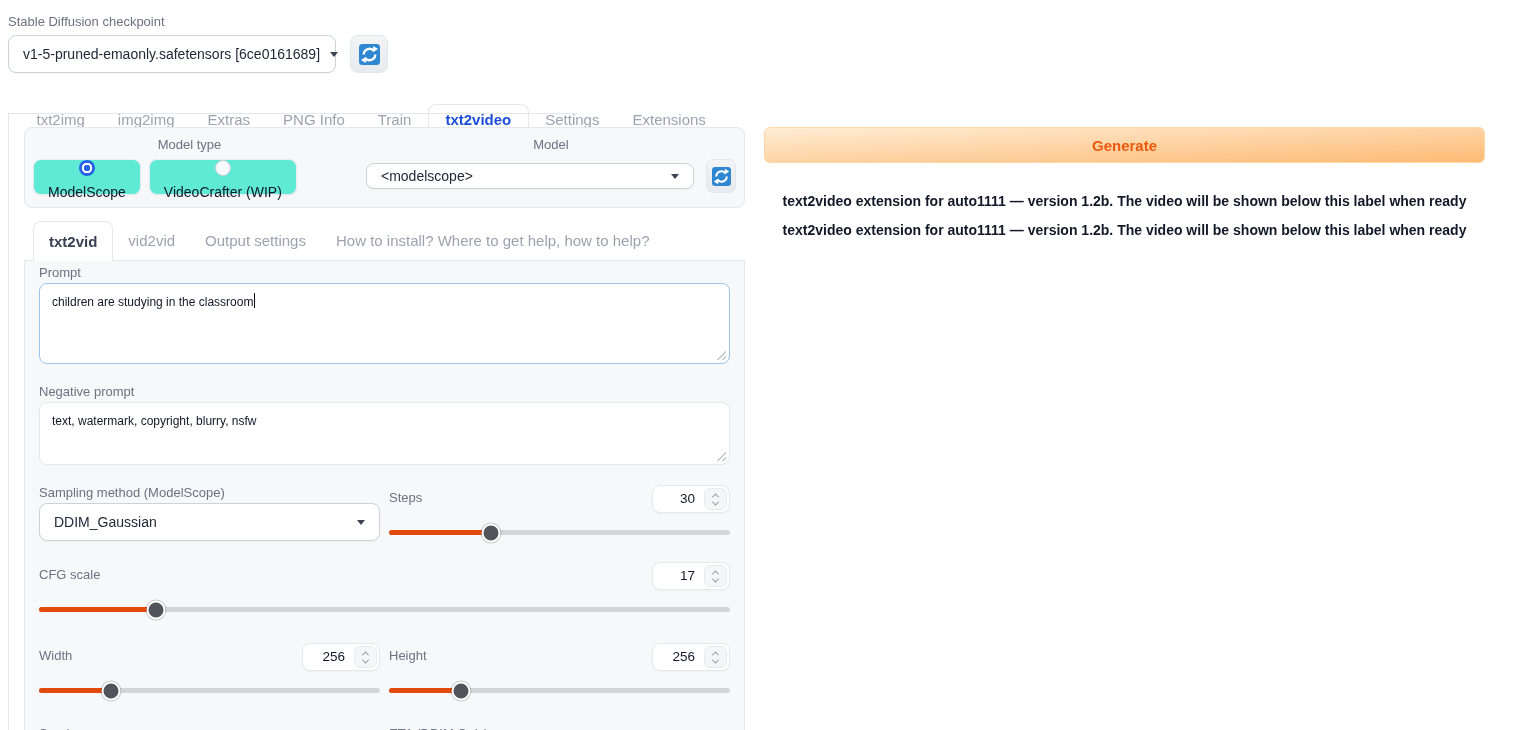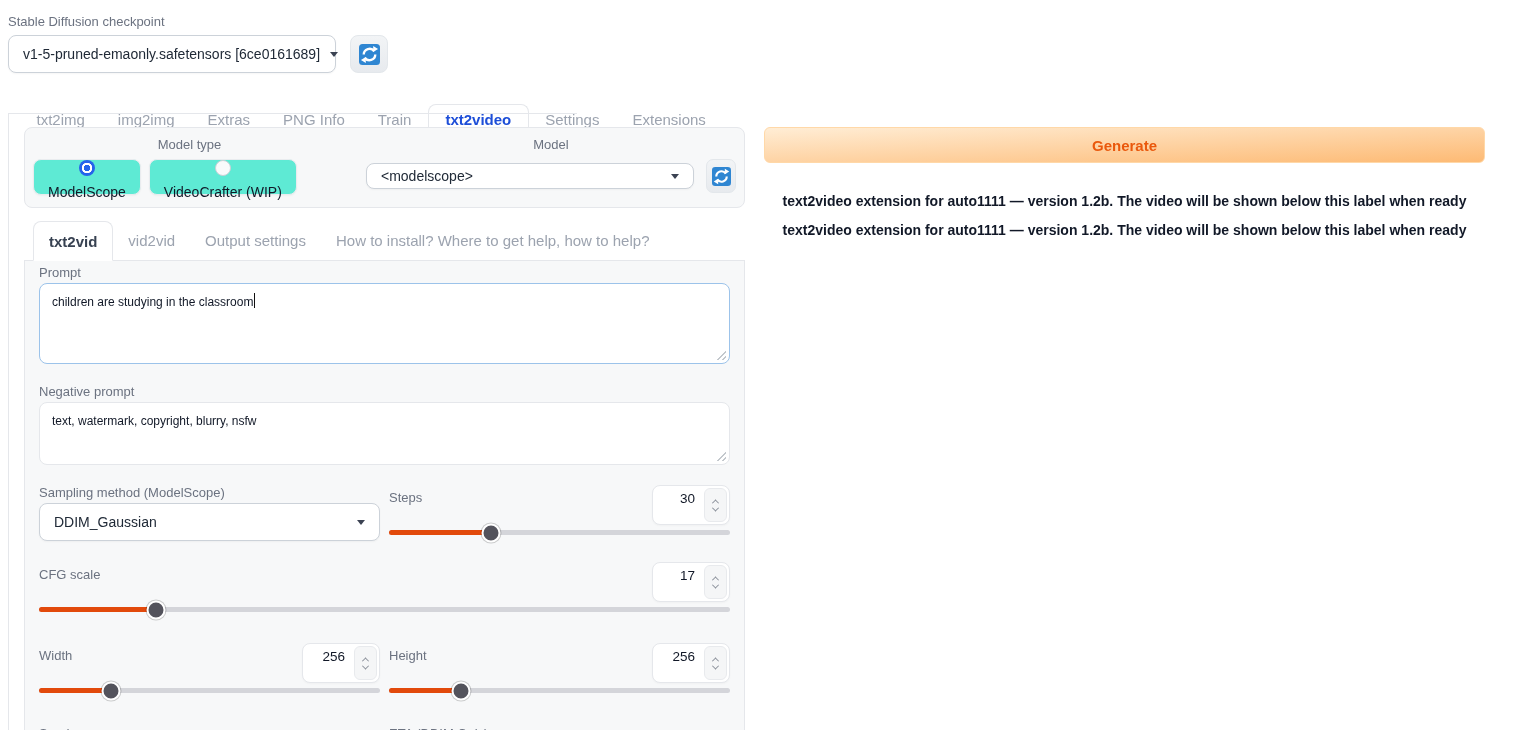--- a/index.html
+++ b/index.html
@@ -66,21 +66,21 @@
   .resize-grip { position:absolute; right:3px; bottom:3px; width:10px; height:10px;
       background:repeating-linear-gradient(-45deg, transparent, transparent 2px, #c3c8cd 2px, #c3c8cd 3.2px);
       clip-path:polygon(100% 0, 100% 100%, 0 100%); } .h-prompt { height:81px; } .h-neg { height:63px; }
   .section-gap { margin-top:20px; }
 
   .two-col { display:flex; gap:9px; }
   .col { flex:1; min-width:0; }
 
   .row-head { display:flex; justify-content:space-between; align-items:flex-start; height:28px; }
   .row-head .group-label { margin-top:5px; }
-  .number-input { display:flex; width:78px; height:40px; background:#fff; border:1px solid var(--border,#e5e7eb);
+  .number-input { display:flex; width:78px; height:28px; background:#fff; border:1px solid var(--border,#e5e7eb);
       border-radius:8px; overflow:hidden; box-shadow:0 1px 2px rgba(0,0,0,.03); flex:0 0 auto; }
   .number-input .num-val { flex:1; font-size:13.5px; color:#111827; text-align:right; padding:5px 7px 0 4px; }
   .spinner { width:23px; margin:2px; border-radius:6px; background:#f5f6f7; border:1px solid #e8eaed;
       display:flex; flex-direction:column; align-items:center; justify-content:center; gap:3px; cursor:pointer; }
   .chv { width:5px; height:5px; border-left:1.5px solid #878d98; border-top:1.5px solid #878d98; }
   .chv.up { transform:rotate(45deg) translate(1px,1px); }
   .chv.dn { transform:rotate(225deg) translate(1px,1px); }
 
   .slider { position:relative; height:19px; margin-top:10px; cursor:pointer; }
   .slider .track { position:absolute; left:0; right:0; top:7px; height:5px; background:var(--slider-track,#d4d5da); border-radius:3px; }

